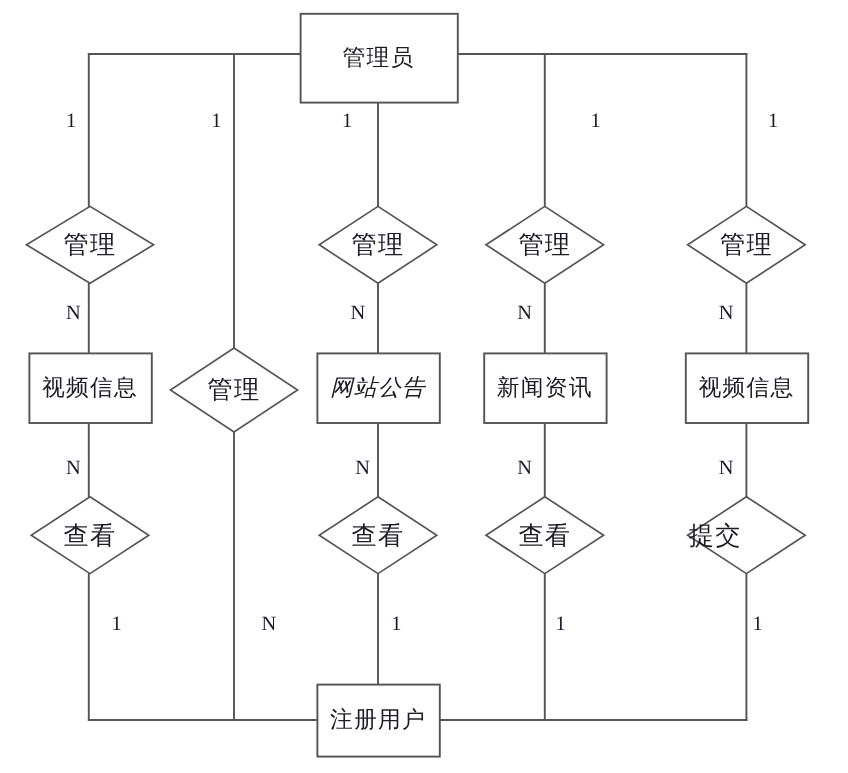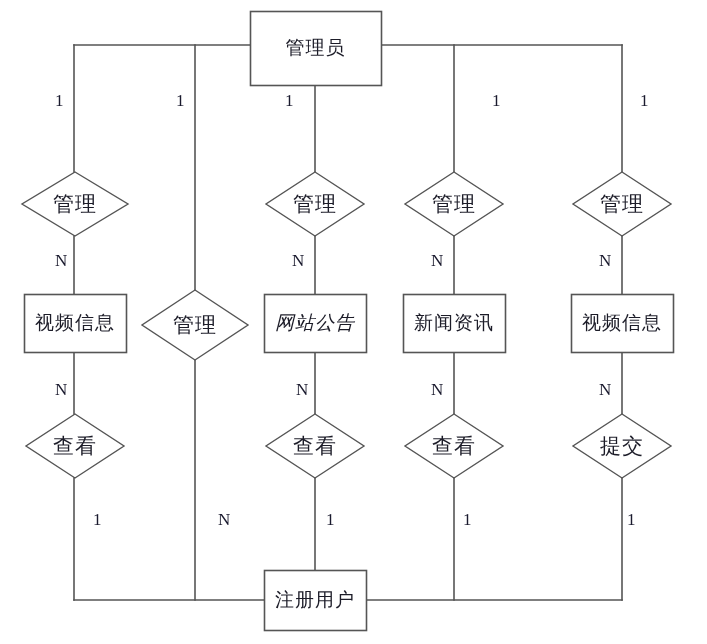--- a/index.html
+++ b/index.html
@@ -100,21 +100,21 @@
       <div class="node-label entity-label" style="left: 571px; top: 294px; width: 102px; height: 58px;">视频信息</div>
       <div class="node-label entity-label" style="left: 264px; top: 570px; width: 102px; height: 60px; text-align: center;">注册用户</div>
       <div class="node-label rel-label" style="left: 22px; top: 172px; width: 106px; height: 64px;">管理</div>
       <div class="node-label rel-label" style="left: 142px; top: 290px; width: 106px; height: 70px;">管理</div>
       <div class="node-label rel-label" style="left: 266px; top: 172px; width: 98px; height: 64px;">管理</div>
       <div class="node-label rel-label" style="left: 405px; top: 172px; width: 98px; height: 64px;">管理</div>
       <div class="node-label rel-label" style="left: 573px; top: 172px; width: 98px; height: 64px;">管理</div>
       <div class="node-label rel-label" style="left: 26px; top: 414px; width: 98px; height: 64px;">查看</div>
       <div class="node-label rel-label" style="left: 266px; top: 414px; width: 98px; height: 64px;">查看</div>
       <div class="node-label rel-label" style="left: 405px; top: 414px; width: 98px; height: 64px;">查看</div>
-      <div class="node-label rel-label" style="left: 573px; top: 414px; width: 98px; height: 64px;">提交</div>
+      <div class="node-label rel-label" style="left: 547px; top: 414px; width: 98px; height: 64px;">提交</div>
       <div class="card-label" style="left: 55px; top: 92px;">1</div>
       <div class="card-label" style="left: 176px; top: 92px;">1</div>
       <div class="card-label" style="left: 285px; top: 92px;">1</div>
       <div class="card-label" style="left: 492px; top: 92px;">1</div>
       <div class="card-label" style="left: 640px; top: 92px;">1</div>
       <div class="card-label" style="left: 55px; top: 252px;">N</div>
       <div class="card-label" style="left: 292px; top: 252px;">N</div>
       <div class="card-label" style="left: 431px; top: 252px;">N</div>
       <div class="card-label" style="left: 599px; top: 252px;">N</div>
       <div class="card-label" style="left: 55px; top: 381px;">N</div>

